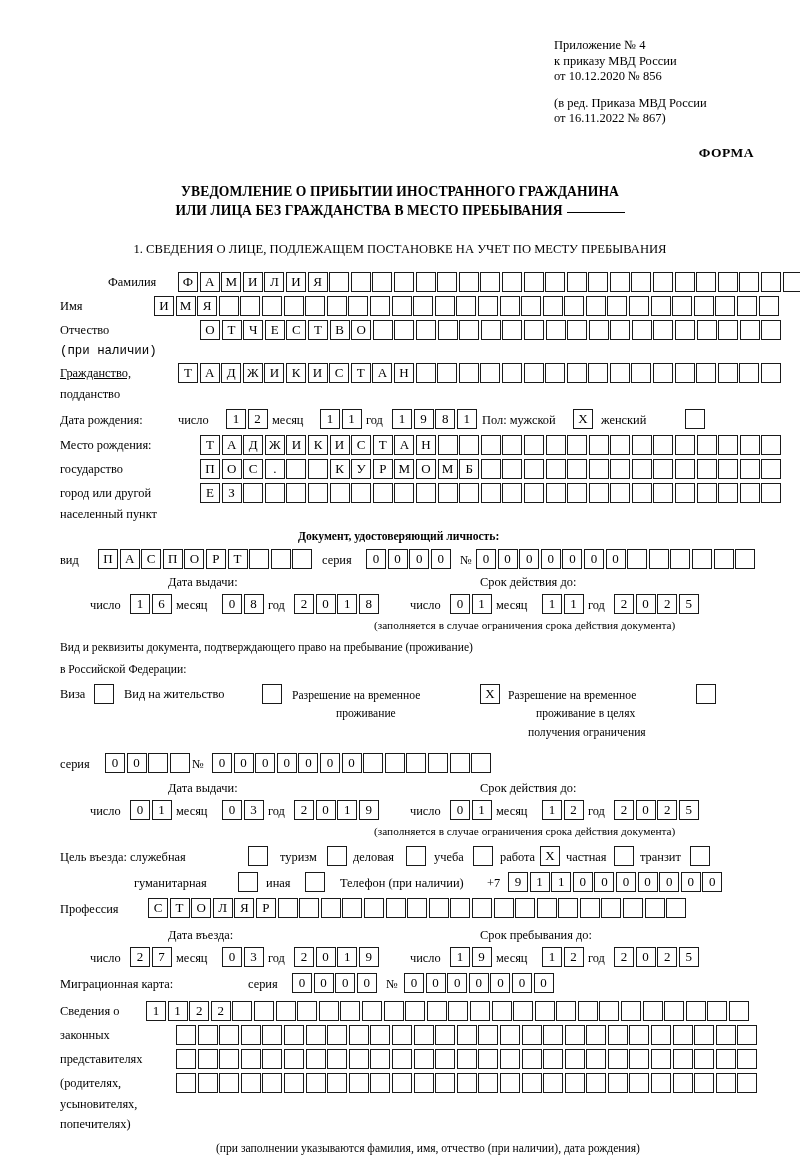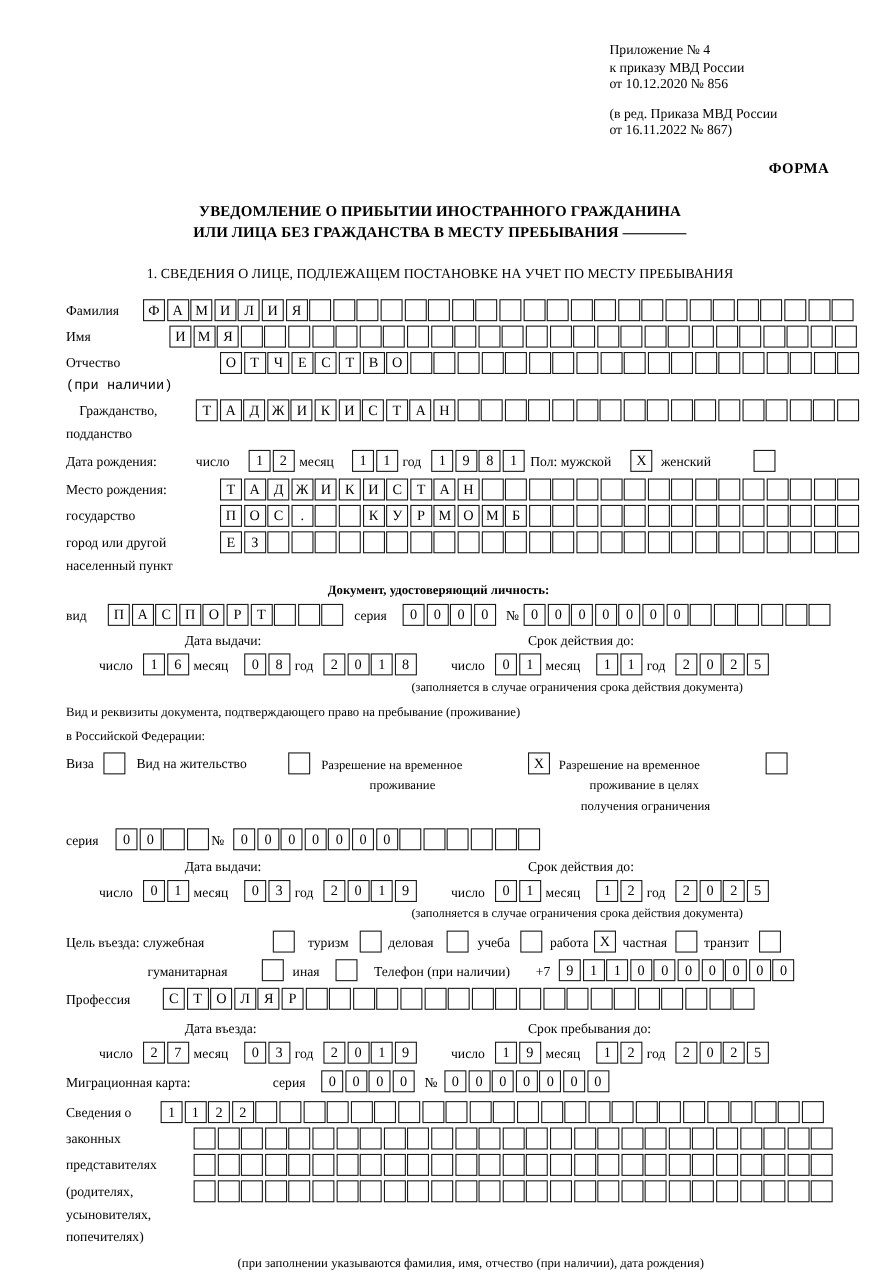--- a/index.html
+++ b/index.html
@@ -116,28 +116,28 @@
     <div>Приложение № 4</div>
     <div>к приказу МВД России</div>
     <div>от 10.12.2020 № 856</div>
     <div class="grp2">(в ред. Приказа МВД России</div>
     <div>от 16.11.2022 № 867)</div>
   </div>
   <div class="forma">ФОРМА</div>
 
   <div class="title">
     <div>УВЕДОМЛЕНИЕ О ПРИБЫТИИ ИНОСТРАННОГО ГРАЖДАНИНА</div>
-    <div><span>ИЛИ ЛИЦА БЕЗ ГРАЖДАНСТВА В МЕСТУ ПРЕБЫВАНИЯ</span><span class="uline"></span></div>
+    <div><span>ИЛИ ЛИЦА БЕЗ ГРАЖДАНСТВА В МЕСТО ПРЕБЫВАНИЯ</span><span class="uline"></span></div>
   </div>
 
   <div class="section1">1. СВЕДЕНИЯ О ЛИЦЕ, ПОДЛЕЖАЩЕМ ПОСТАНОВКЕ НА УЧЕТ ПО МЕСТУ ПРЕБЫВАНИЯ</div>
 
   <div class="form">
 
-    <div class="row" style="height:24px;">
+    <div class="row" style="height:24px;margin-left:48px;">
       <div class="lbl abs" style="left:60px; top:3px;">Фамилия</div>
       <div class="cells abs" id="surname-cells" style="left:130px; top:0;">
           <div class="cell">Ф</div>
           <div class="cell">А</div>
           <div class="cell">М</div>
           <div class="cell">И</div>
           <div class="cell">Л</div>
           <div class="cell">И</div>
           <div class="cell">Я</div>
           <div class="cell"></div>
@@ -231,21 +231,21 @@
           <div class="cell"></div>
           <div class="cell"></div>
           <div class="cell"></div>
         </div>
     </div>
     <div class="row" style="height:19px;font-family:Liberation Mono, monospace;">
       <div class="lbl abs" style="left:60px; top:0;">(при наличии)</div>
     </div>
 
     <div class="row" style="height:24px;">
-      <div class="lbl abs" style="left:72px; top:3px;">Гражданство,</div>
+      <div class="lbl abs" style="left:60px; top:3px;text-decoration:underline;">Гражданство,</div>
       <div class="cells abs" id="citiz-cells" style="left:178px; top:0;">
           <div class="cell">Т</div>
           <div class="cell">А</div>
           <div class="cell">Д</div>
           <div class="cell">Ж</div>
           <div class="cell">И</div>
           <div class="cell">К</div>
           <div class="cell">И</div>
           <div class="cell">С</div>
           <div class="cell">Т</div>

